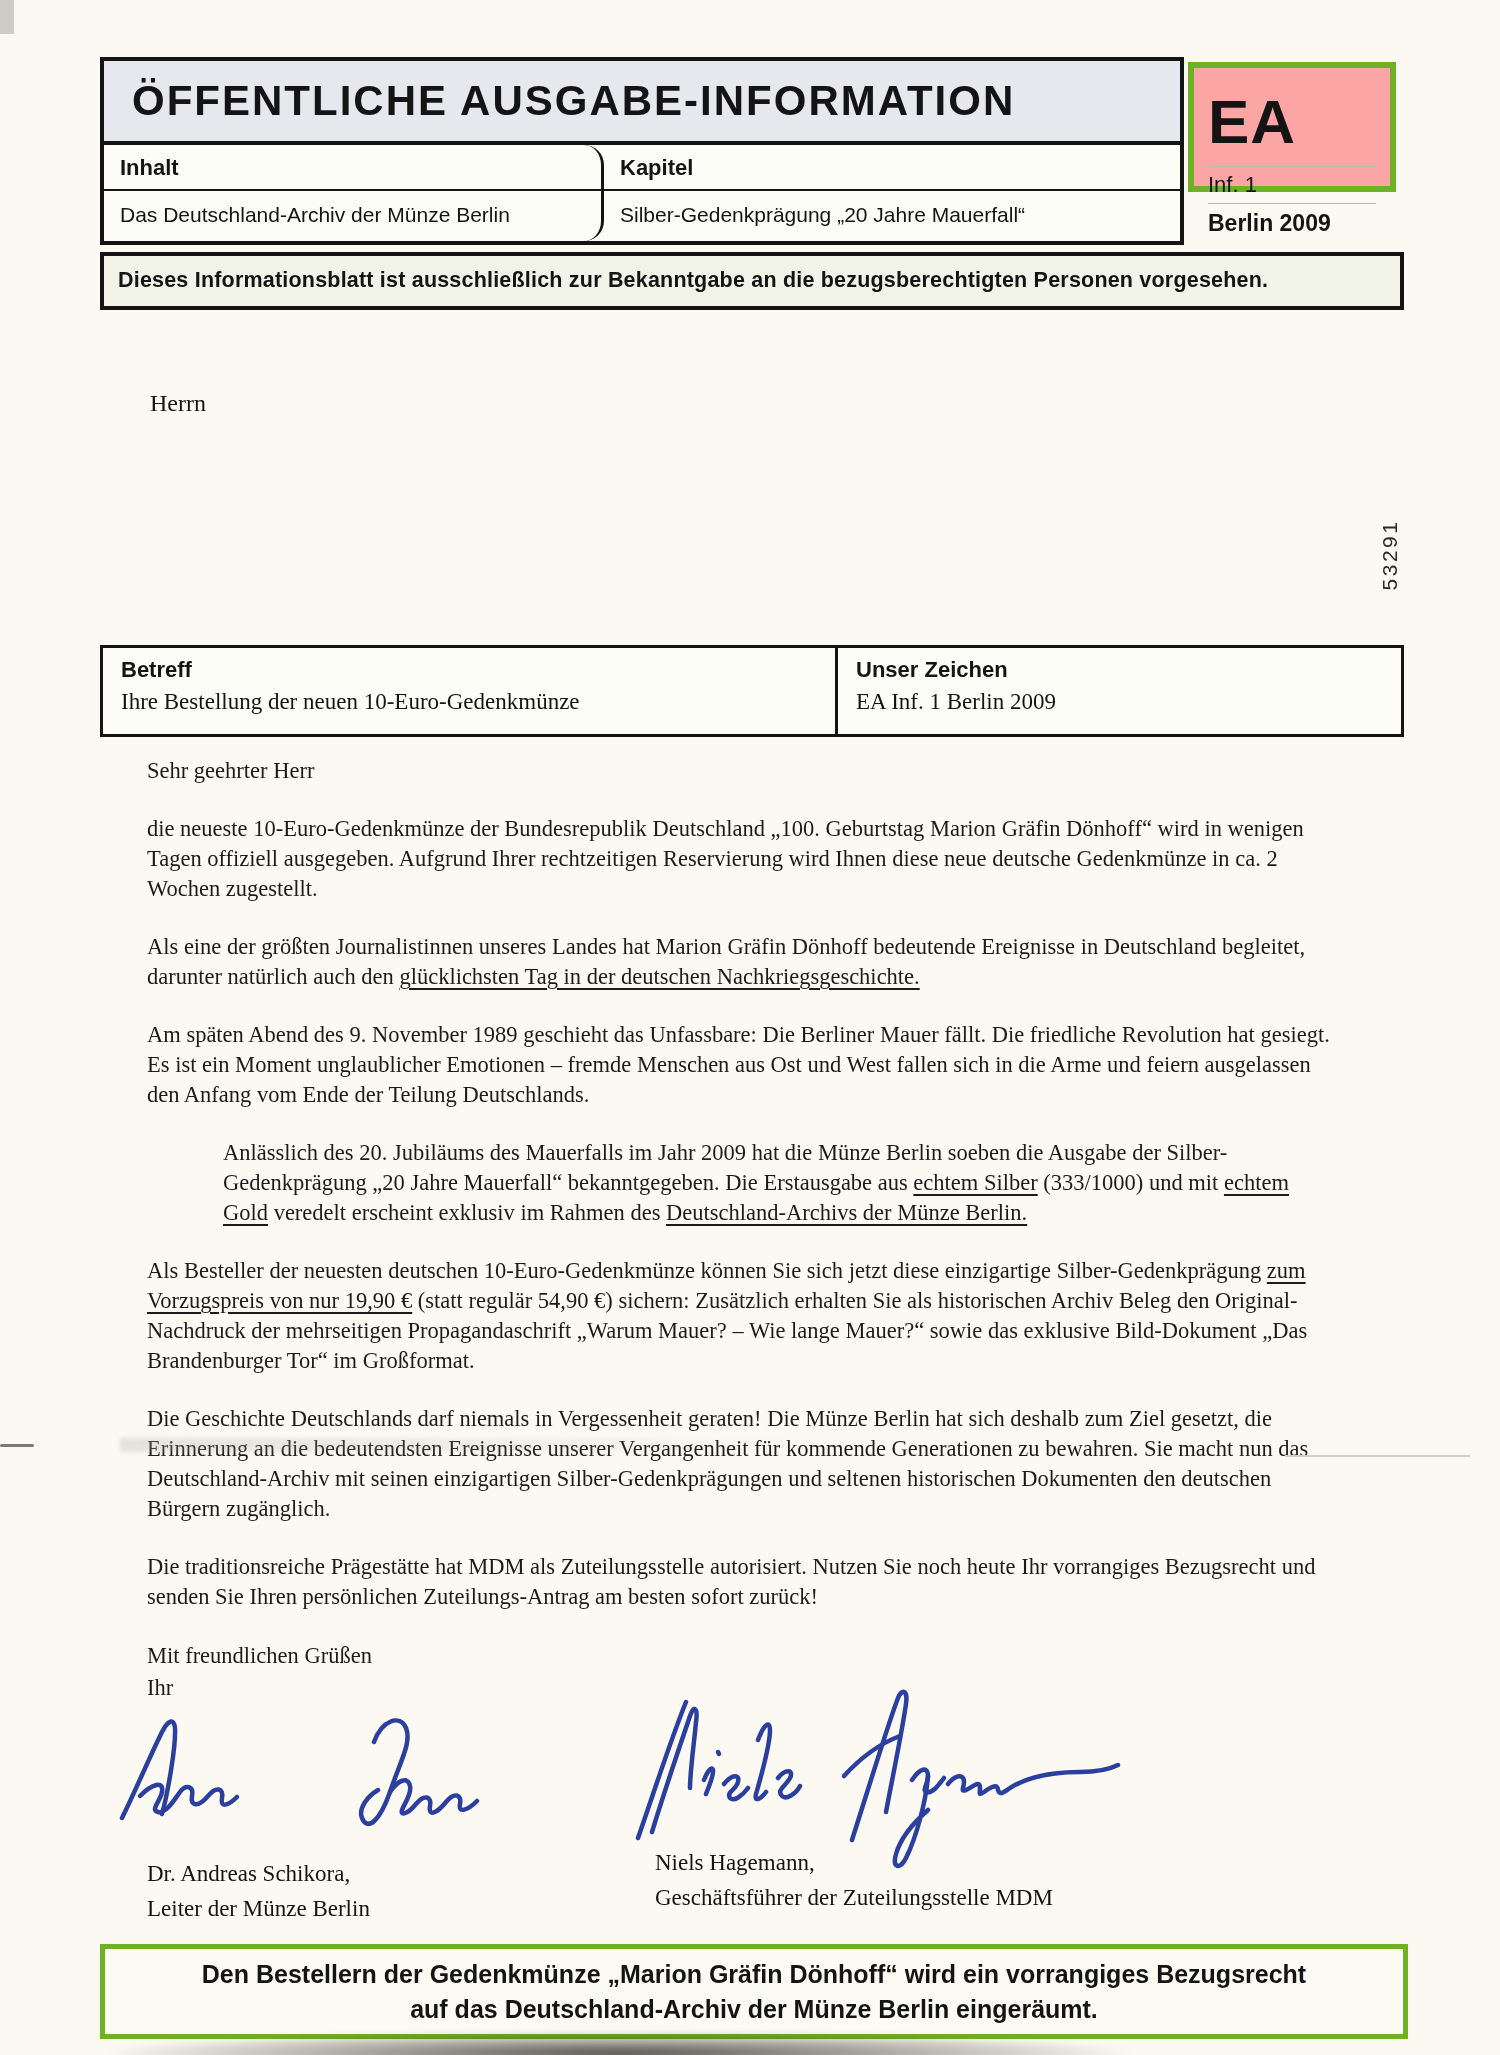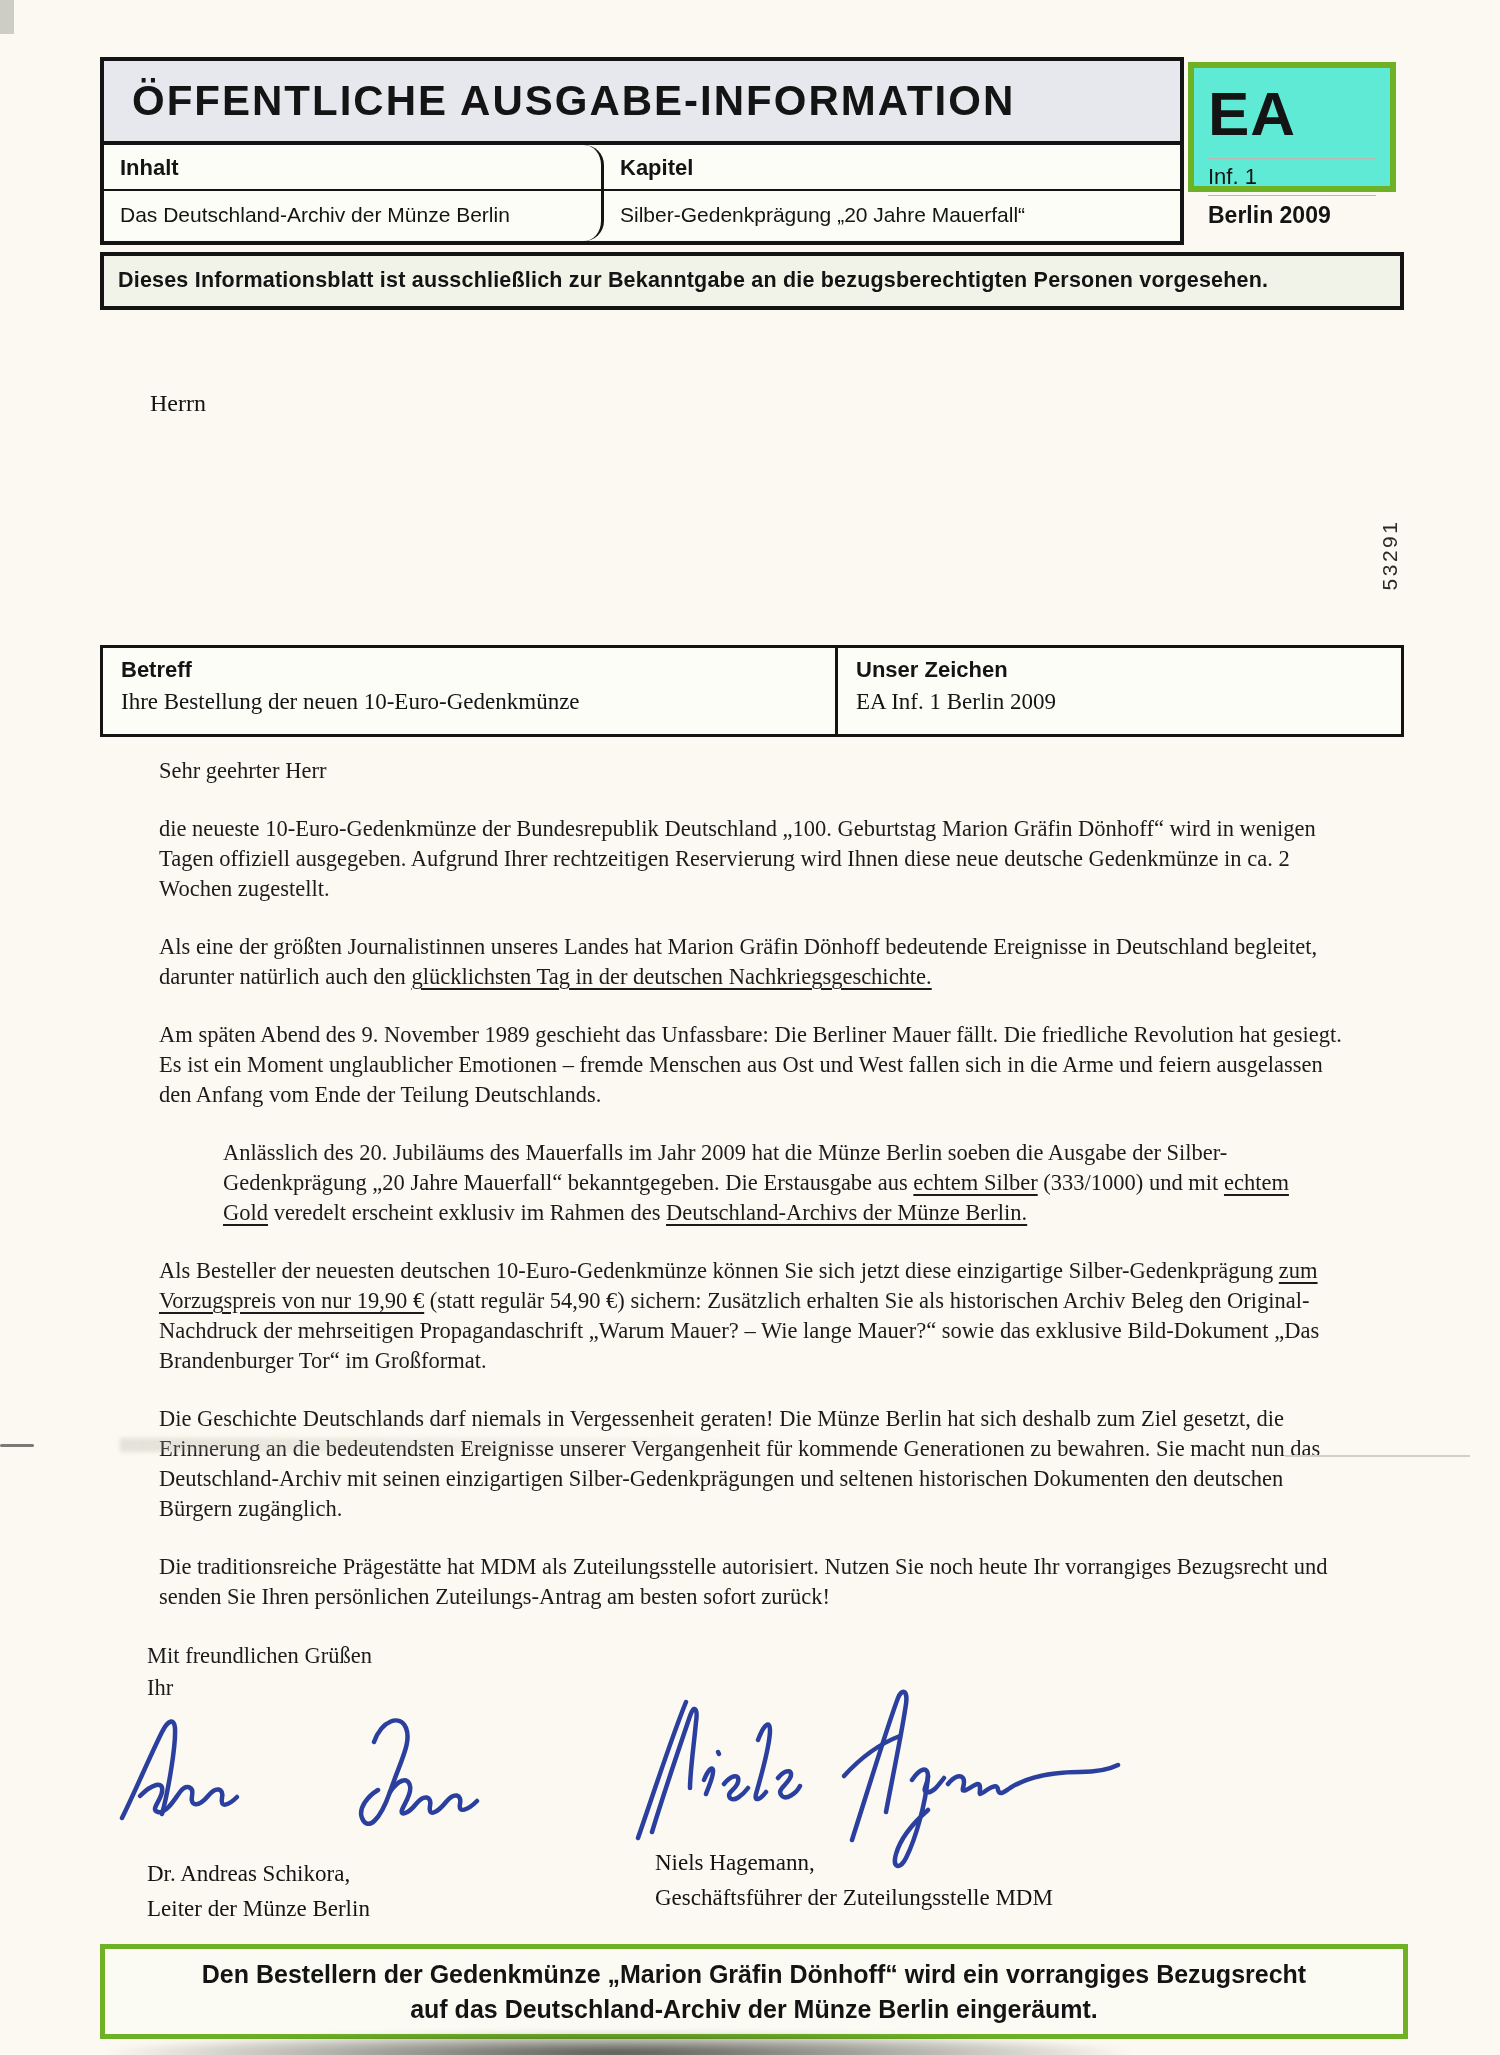--- a/index.html
+++ b/index.html
@@ -51,23 +51,23 @@
     padding:12px 16px 14px 16px;
     font-family:"Liberation Sans", sans-serif;
     font-size:21px;
     white-space:nowrap;
   }
 
   
   .badge{
     position:absolute; left:1188px; top:62px; width:208px; height:130px;
     border:6px solid var(--accent-green);
-    background:#5eead4;
-    font-family:"Liberation Sans", sans-serif;
-    padding:2px 14px 0 14px;
+    background:#fca5a5;
+    font-family:"Liberation Sans", sans-serif;
+    padding:10px 14px 0 14px;
   }
   .badge .code{
     font-weight:700; font-size:62px; line-height:88px; letter-spacing:1px;
     border-bottom:1px solid #b9b9b4;
     display:block;
   }
   .badge .inf{
     font-weight:400; font-size:22px; line-height:36px;
     border-bottom:1px solid #b9b9b4;
     display:block;
@@ -118,21 +118,21 @@
     font-family:"Liberation Sans", sans-serif;
     font-weight:700; font-size:22px;
   }
   .ref-value{display:block; font-size:23px; margin-top:6px; white-space:nowrap;}
 
   
   .body-text{
     position:absolute; left:147px; top:756px; width:1195px;
     font-size:22.5px; line-height:30px; color:#1b1b1b;
   }
-  .body-text p{margin:0 0 28px 12px;}
+  .body-text p{margin:0 0 28px 0;}
   .body-text p.indent{margin-left:76px; margin-right:18px;}
   .ul{text-decoration:underline; text-decoration-thickness:2px; text-underline-offset:4px;}
   .closing p{margin:0; line-height:32px;}
 
   
   .sig{position:absolute;}
   .sig path{fill:none; stroke:var(--sig-blue); stroke-width:4.5; stroke-linecap:round; stroke-linejoin:round;}
   .sig-left{left:116px; top:1700px;}
   .sig-right{left:628px; top:1680px;}
   .signer{position:absolute; font-size:23px; line-height:35px;}

